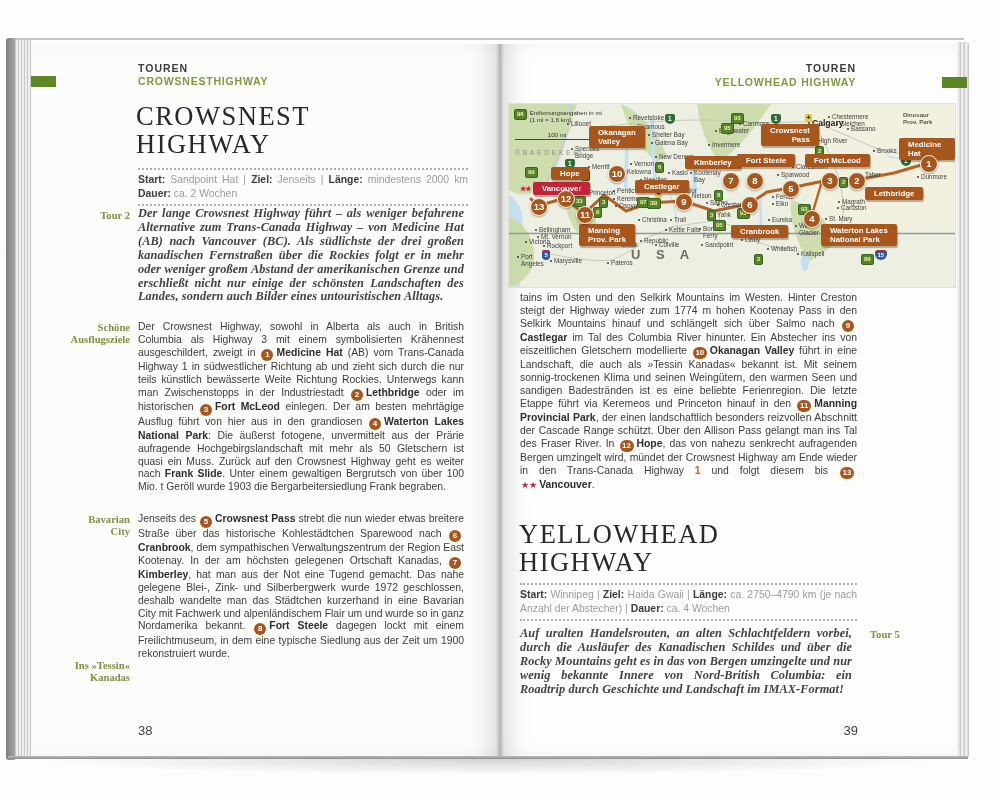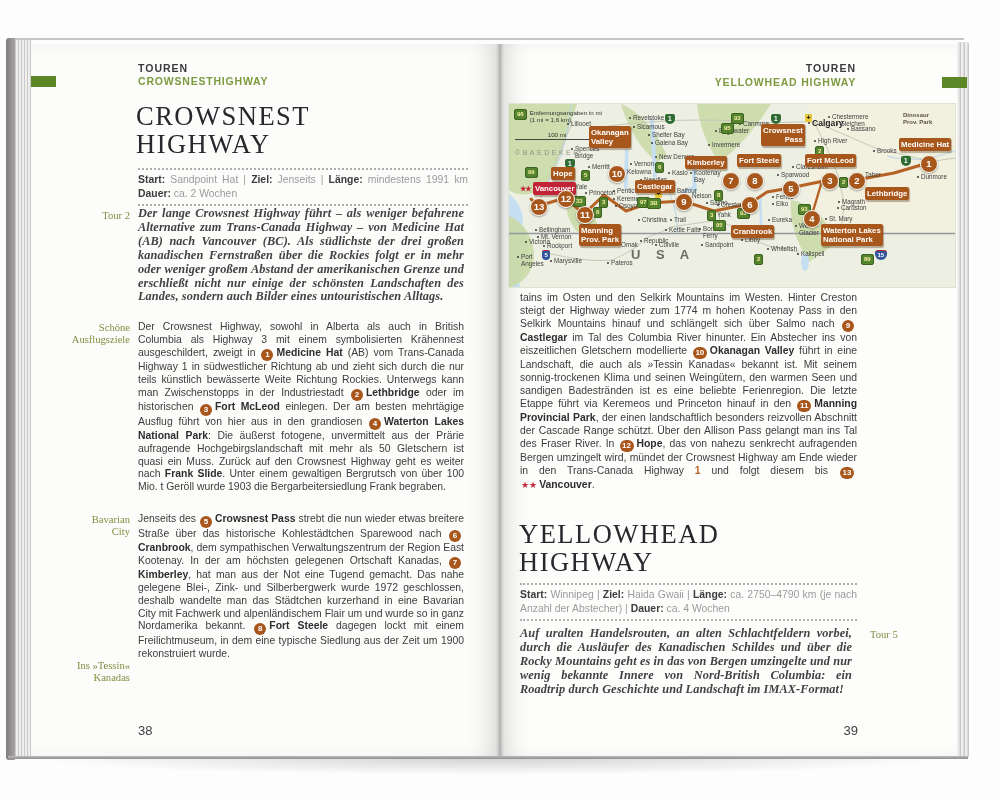--- a/index.html
+++ b/index.html
@@ -24,41 +24,41 @@
   .hdr-subject{position:absolute;font-size:10.5px;font-weight:700;letter-spacing:0.8px;color:#7d9b3e;}
   .hdr-right{position:absolute;left:560px;top:62px;width:296px;text-align:right;}
   .hdr-right .hr1{font-size:10.5px;font-weight:700;letter-spacing:1px;color:#3b3b3b;}
   .hdr-right .hr2{font-size:10.5px;font-weight:700;letter-spacing:0.8px;color:#7d9b3e;margin-top:2px;}
   .big-title{position:absolute;font-family:"Liberation Serif",serif;font-size:26.5px;line-height:28px;letter-spacing:1.5px;color:#27272e;white-space:pre-line;}
   .infobox{position:absolute;border-top:2px dotted #aeaeae;border-bottom:2px dotted #aeaeae;padding:3px 0 4px 0;font-size:10.4px;line-height:13.5px;text-align:justify;}
   .tk-lbl{font-weight:700;color:#3c3c3c;}
   .tk-val{color:#9b9b9b;}
   .para{position:absolute;font-size:10.4px;line-height:12.75px;color:#3c3c3c;text-align:justify;}
   .intro{font-family:"Liberation Serif",serif;font-weight:700;font-style:italic;font-size:12.3px;line-height:13.9px;color:#424242;letter-spacing:0.1px;}
-  .mlabel{position:absolute;font-family:"Liberation Serif",serif;font-weight:400;font-size:10.6px;line-height:12px;color:#7e9140;text-align:right;white-space:pre-line;}
+  .mlabel{position:absolute;font-family:"Liberation Serif",serif;font-weight:700;font-size:10.6px;line-height:12px;color:#7e9140;text-align:right;white-space:pre-line;}
   .mlabel.leftalign{text-align:left;}
   .pagenum{position:absolute;font-size:13px;color:#3e3e3e;}
   .tk-b{font-weight:700;color:#2e2e2e;}
   .tk-hw{font-weight:700;color:#bf6420;}
   .tk-stars{color:#c5273b;font-size:9px;margin:0 2px 0 1px;}
   .tk-num{display:inline-block;min-width:12px;height:12px;border-radius:7px;background:#a8561c;color:#fff;
     font-size:8px;font-weight:700;line-height:12px;text-align:center;margin:0 3px 0 1px;vertical-align:-1.5px;
     font-style:normal;font-family:"Liberation Sans",sans-serif;letter-spacing:0;}
   .tk-num.two{min-width:14px;}
 
   
   #map{position:absolute;left:508px;top:103px;width:446px;height:183px;background:#edefe2;overflow:hidden;border:1px solid #e0e2d2;}
   #map svg{position:absolute;left:0;top:0;}
   #map-overlay{position:absolute;left:0;top:0;width:100%;height:100%;}
   .city{position:absolute;font-size:6.3px;line-height:6.9px;color:#3e3e3e;white-space:pre-line;z-index:3;}
   .city .cdot{position:absolute;left:-4.5px;top:1.5px;width:2.6px;height:2.6px;background:#3a3a3a;border-radius:50%;}
   .city.big{font-size:8.6px;font-weight:700;color:#1f1f1f;}
   .city.park{color:#5a5244;font-weight:700;font-size:6px;}
   .mlbl{position:absolute;background:#a8571c;color:#fff;font-size:7.8px;font-weight:700;line-height:9px;
-    padding:2px 2px;border-radius:2px;white-space:pre-line;z-index:6;box-shadow:1px 1.5px 1px rgba(70,40,10,.35);}
+    padding:2px 9px;border-radius:2px;white-space:pre-line;z-index:6;box-shadow:1px 1.5px 1px rgba(70,40,10,.35);}
   .mlbl.red{background:#c22336;}
   .mlbl.ra{text-align:right;}
   .mstars{position:absolute;left:-13px;top:2px;color:#c22336;font-size:7px;letter-spacing:-1px;}
   .mcirc{position:absolute;width:16px;height:16px;border-radius:50%;background:#a8571c;color:#fff;font-size:9.5px;
     font-weight:700;line-height:16px;text-align:center;z-index:7;border:1px solid #fdfdf8;box-shadow:0 1px 2px rgba(0,0,0,.35);}
   .msh{position:absolute;z-index:4;font-weight:700;text-align:center;}
   .msh.g{background:#55842f;color:#f5ee9e;font-size:6px;line-height:7px;padding:1px 2px;border-radius:2px;border:0.5px solid #3c6120;}
   .msh.m{background:#2f6b33;color:#ffffff;font-size:6.5px;line-height:7.5px;padding:1px 3px;border-radius:2px 2px 5px 5px;}
   .msh.i{background:#31569b;color:#fff;font-size:6px;line-height:7px;padding:1px 2.5px;border-radius:3px 3px 6px 6px;border-top:1.5px solid #b5273a;}
   .msh.a{background:#e9c83b;color:#222;font-size:7px;line-height:7.5px;padding:0 1.5px;border-radius:1px;}
@@ -83,21 +83,21 @@
   <div class="edge-right-pages"></div>
   <div class="spine"></div>
   <div class="book-bottom"></div>
   <div class="book-shadow"></div>
 
   <div class="tab" style="left:31px;top:76px;"></div>
   <div class="hdr-kicker" style="left:138px;top:62px;">TOUREN</div>
   <div class="hdr-subject" style="left:138px;top:75px;">CROWSNESTHIGHWAY</div>
   <div class="big-title" style="left:136px;top:102px;">CROWSNEST
 HIGHWAY</div>
-  <div class="infobox" style="left:138px;top:168px;width:330px;"><span class="tk-lbl">Start: </span><span class="tk-val">Sandpoint Hat | </span><span class="tk-lbl">Ziel: </span><span class="tk-val">Jenseits | </span><span class="tk-lbl">Länge: </span><span class="tk-val">mindestens 1991 km </span><span class="tk-lbl">Dauer: </span><span class="tk-val">ca. 2 Wochen</span></div>
+  <div class="infobox" style="left:138px;top:168px;width:330px;"><span class="tk-lbl">Start: </span><span class="tk-val">Sandpoint Hat | </span><span class="tk-lbl">Ziel: </span><span class="tk-val">Jenseits | </span><span class="tk-lbl">Länge: </span><span class="tk-val">mindestens 2000 km </span><span class="tk-lbl">Dauer: </span><span class="tk-val">ca. 2 Wochen</span></div>
 
   <div class="mlabel" style="left:40px;top:210px;width:90px;">Tour 2</div>
   <div class="para intro" style="left:138px;top:207px;width:326px;"><span>Der lange Crowsnest Highway führt – als weniger befahrene Alternative zum Trans-Canada Highway – von Medicine Hat (AB) nach Vancouver (BC). Als südlichste der drei großen kanadischen Fernstraßen über die Rockies folgt er in mehr oder weniger großem Abstand der amerikanischen Grenze und erschließt nicht nur einige der schönsten Landschaften des Landes, sondern auch Bilder eines untouristischen Alltags.</span></div>
 
   <div class="mlabel" style="left:30px;top:322px;width:100px;">Schöne
 Ausflugsziele</div>
   <div class="para" style="left:138px;top:321px;width:326px;"><span>Der Crowsnest Highway, sowohl in Alberta als auch in British Columbia als Highway 3 mit einem symbolisierten Krähennest ausgeschildert, zweigt in </span><span class="tk-num">1</span><span class="tk-b">Medicine Hat</span><span> (AB) vom Trans-Canada Highway 1 in südwestlicher Richtung ab und zieht sich durch die nur teils künstlich bewässerte Weite Richtung Rockies. Unterwegs kann man Zwischenstopps in der Industriestadt </span><span class="tk-num">2</span><span class="tk-b">Lethbridge</span><span> oder im historischen </span><span class="tk-num">3</span><span class="tk-b">Fort McLeod</span><span> einlegen. Der am besten mehrtägige Ausflug führt von hier aus in den grandiosen </span><span class="tk-num">4</span><span class="tk-b">Waterton Lakes National Park</span><span>: Die äußerst fotogene, unvermittelt aus der Prärie aufragende Hochgebirgslandschaft mit mehr als 50 Gletschern ist quasi ein Muss. Zurück auf den Crowsnest Highway geht es weiter nach </span><span class="tk-b">Frank Slide</span><span>. Unter einem gewaltigen Bergrutsch von über 100 Mio. t Geröll wurde 1903 die Bergarbeitersiedlung Frank begraben.</span></div>
 
   <div class="mlabel" style="left:40px;top:514px;width:90px;">Bavarian
 City</div>

